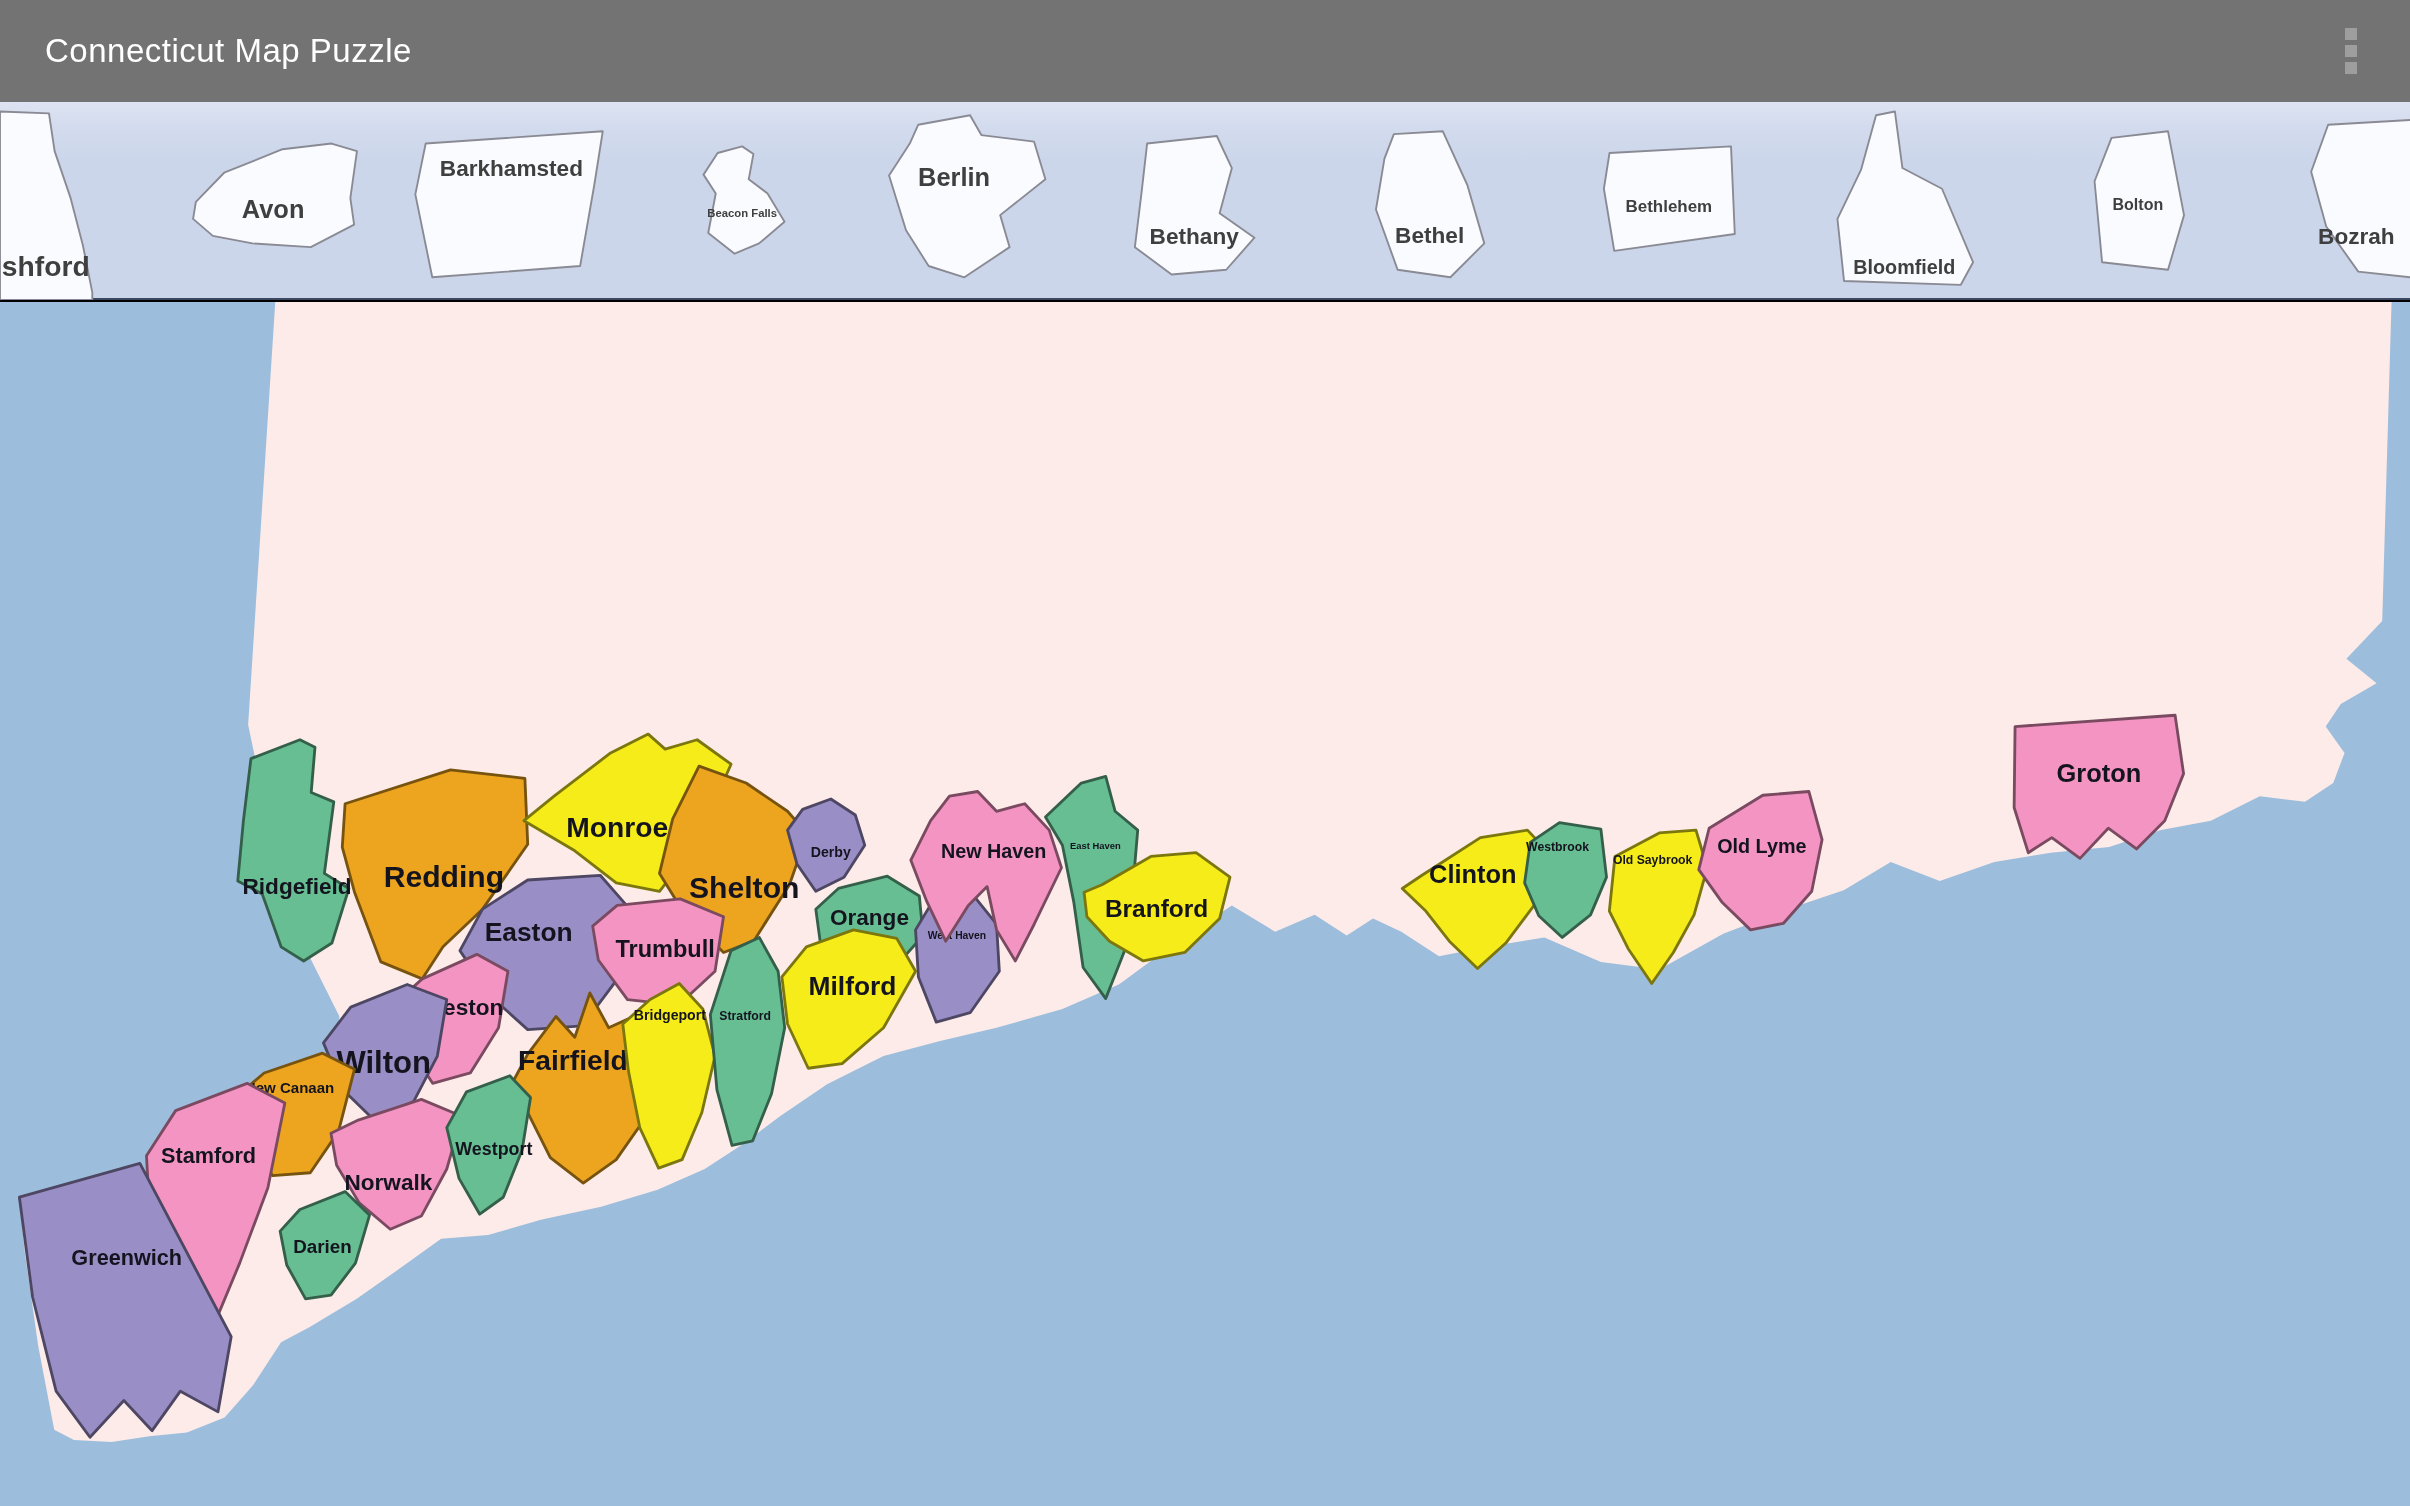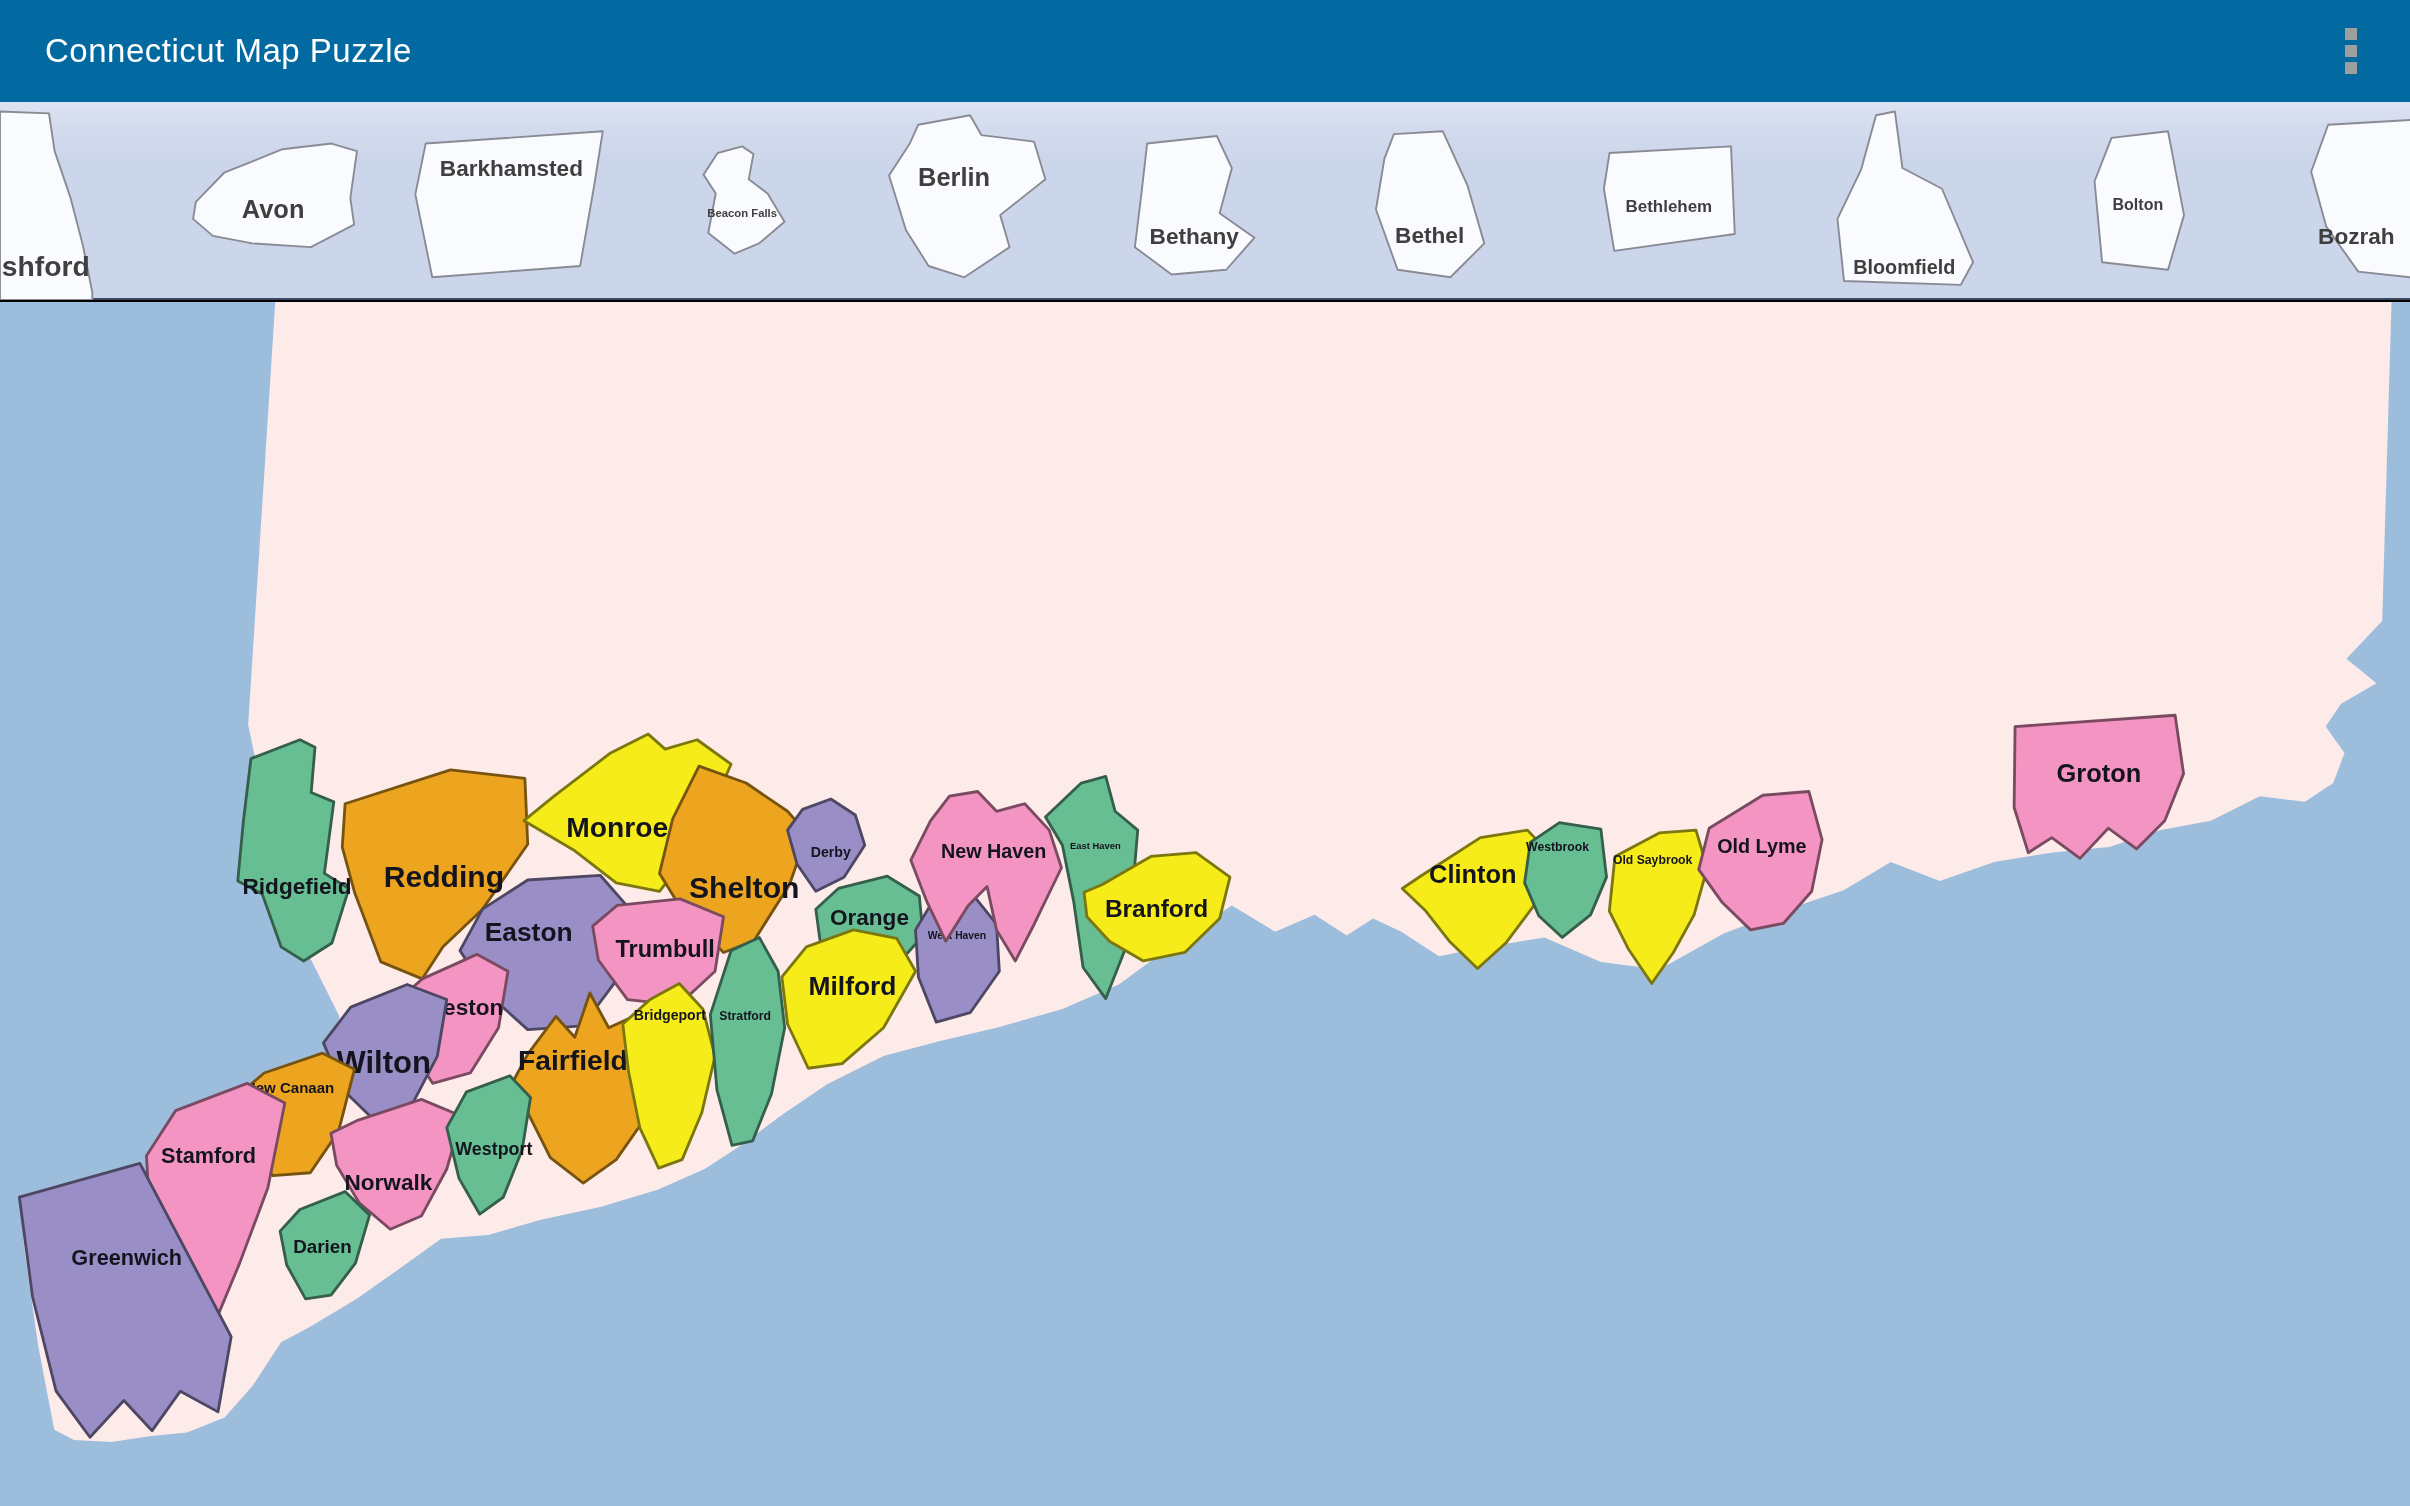--- a/index.html
+++ b/index.html
@@ -1,19 +1,19 @@
 <!DOCTYPE html>
 <html style="font-size:15px"><head>
 <meta charset="utf-8">
 <style>
   html,body{margin:0;padding:0;background:#000;}
   .app{position:relative;width:2411px;height:1507px;overflow:hidden;
        font-family:"Liberation Sans",sans-serif;}
   
-  .header{position:absolute;left:0;top:0;width:2411px;height:102px;background:#0369a1;
+  .header{position:absolute;left:0;top:0;width:2411px;height:102px;background:#737373;
           display:flex;align-items:center;box-sizing:border-box;padding-left:45px;}
   .header-title{color:#ffffff;font-size:33px;font-weight:400;letter-spacing:0.5px;}
   .menu-btn{position:absolute;right:41px;top:24.5px;width:38px;height:53px;
             display:flex;flex-direction:column;justify-content:space-between;
             align-items:center;cursor:pointer;padding:3.8px 0;box-sizing:border-box;}
   .menu-btn .dot{width:11.3px;height:11.3px;background:#9e9e9e;}
   
   .tray{position:absolute;left:0;top:102px;width:2411px;height:198px;
         background:linear-gradient(#dde3f2 0%,#d3dcee 12%,#ccd6ea 30%,#ccd6ea 100%);
         border-bottom:2.8px solid #3c4760;box-sizing:border-box;}

